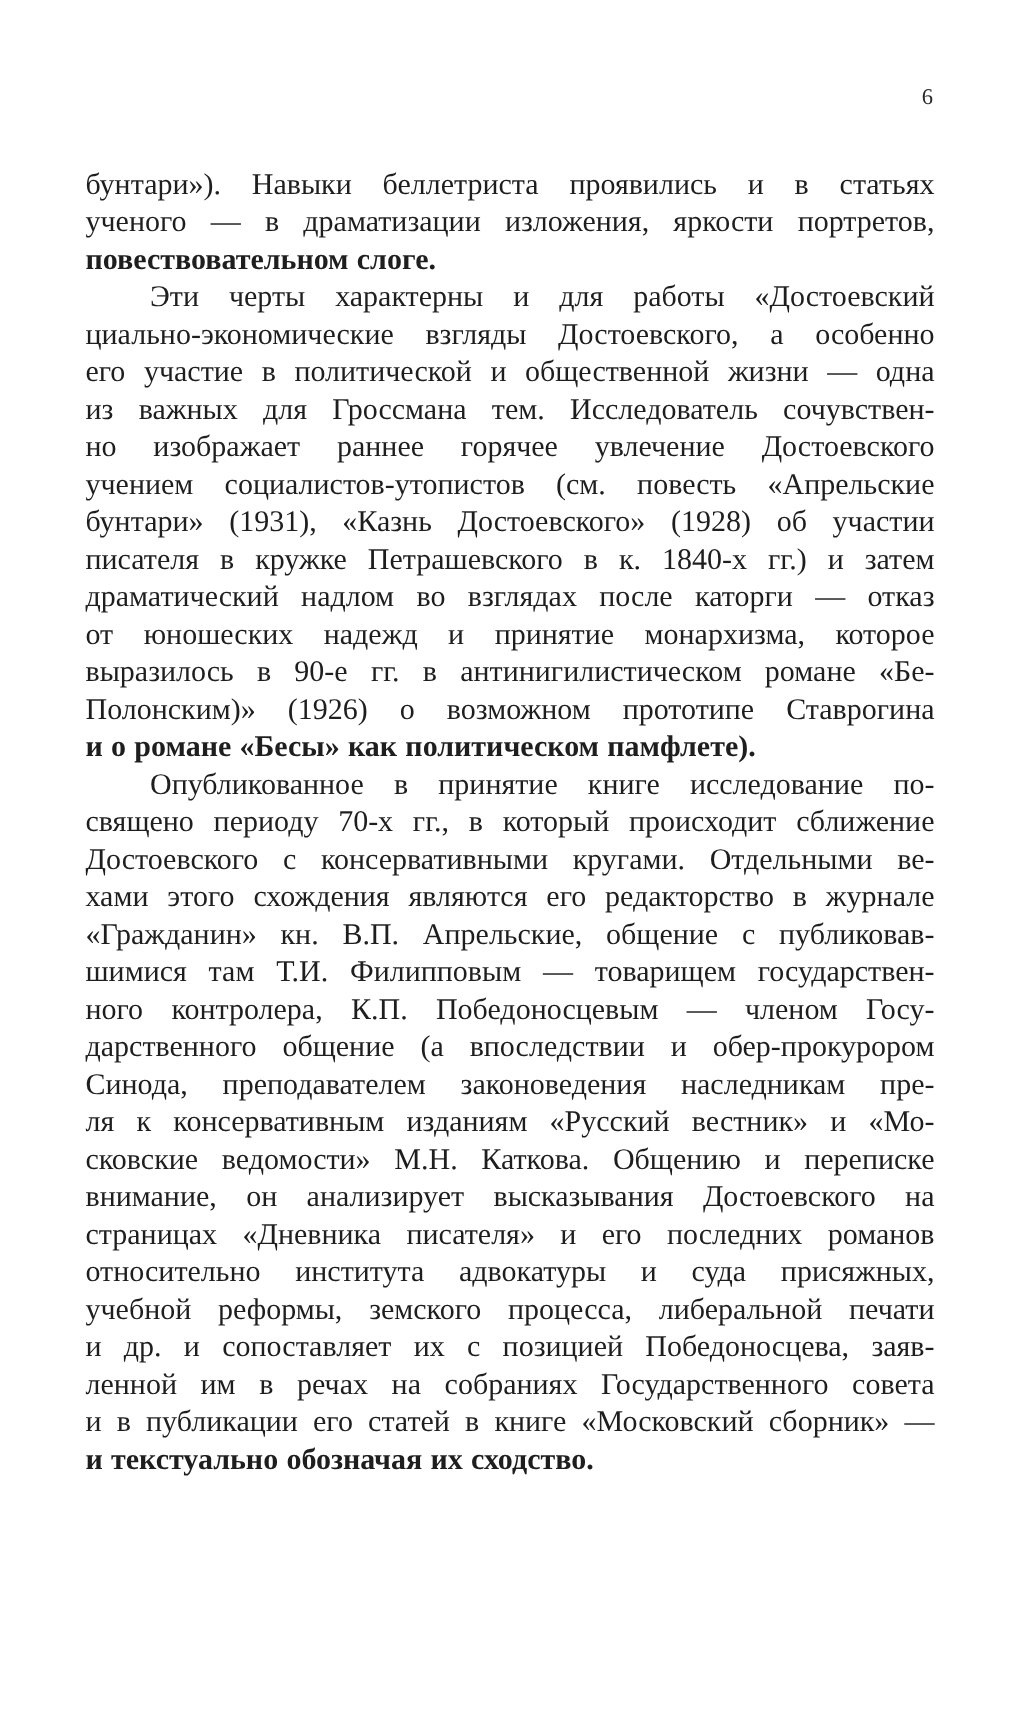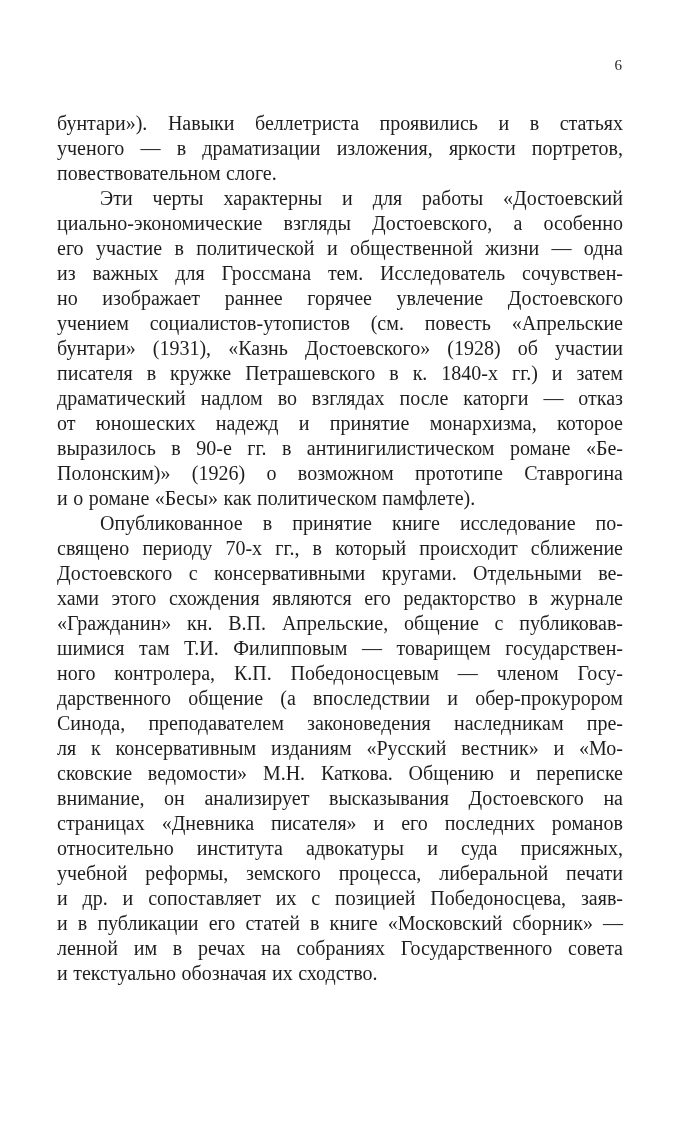--- a/index.html
+++ b/index.html
@@ -39,20 +39,21 @@
   .line {
     font-size: 20px;
     line-height: 25px;
     text-align: justify;
     text-align-last: justify;
     white-space: normal;
     word-spacing: 0.5px;
   }
   .line.last {
     text-align-last: left;
+    font-weight: bold;
   }
   .para.indent .line.first {
     text-indent: 43px;
   }
 </style>
 </head>
 <body>
 
 <div class="page">
   <div class="page-number">6</div>
@@ -87,18 +88,18 @@
         <div class="line">ного контролера, К.П. Победоносцевым — членом Госу-</div>
         <div class="line">дарственного общение (а впоследствии и обер-прокурором</div>
         <div class="line">Синода, преподавателем законоведения наследникам пре-</div>
         <div class="line">ля к консервативным изданиям «Русский вестник» и «Мо-</div>
         <div class="line">сковские ведомости» М.Н. Каткова. Общению и переписке</div>
         <div class="line">внимание, он анализирует высказывания Достоевского на</div>
         <div class="line">страницах «Дневника писателя» и его последних романов</div>
         <div class="line">относительно института адвокатуры и суда присяжных,</div>
         <div class="line">учебной реформы, земского процесса, либеральной печати</div>
         <div class="line">и др. и сопоставляет их с позицией Победоносцева, заяв-</div>
+        <div class="line">ленной им в речах на собраниях Государственного совета</div>
         <div class="line">и в публикации его статей в книге «Московский сборник» —</div>
-        <div class="line">ленной им в речах на собраниях Государственного совета</div>
         <div class="line last">и текстуально обозначая их сходство.</div>
       </div>
     </div>
 </div>
 
 </body></html>

